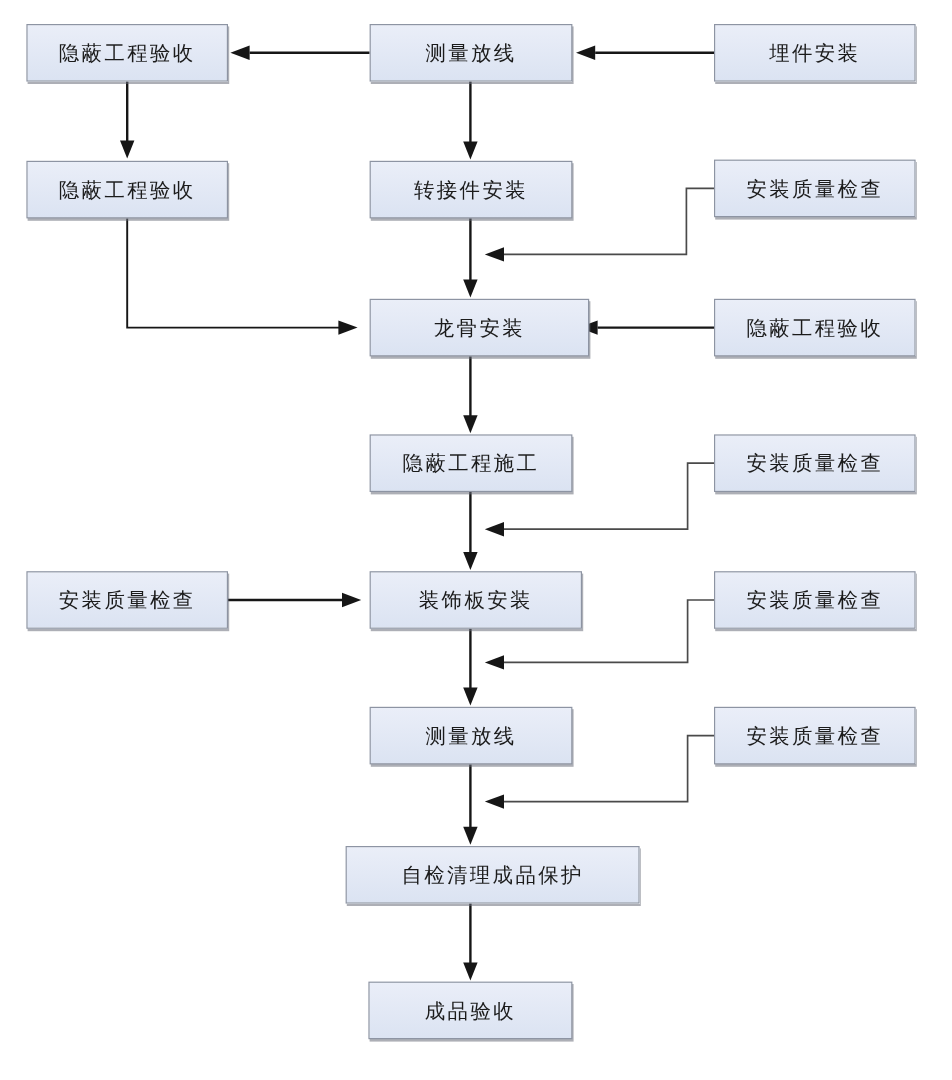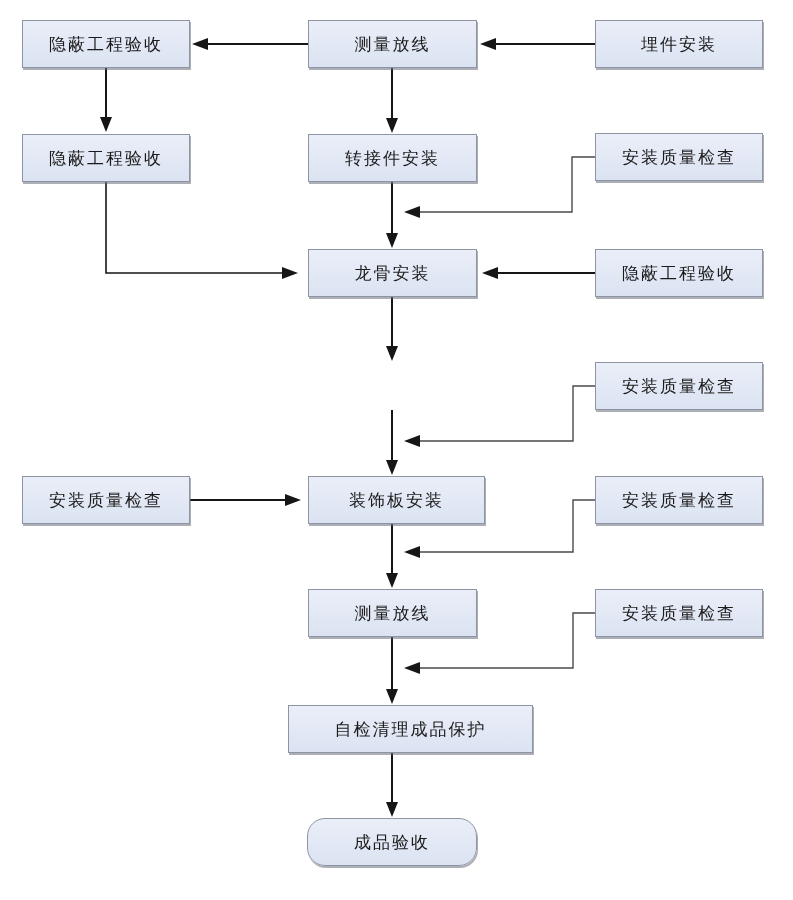--- a/index.html
+++ b/index.html
@@ -136,29 +136,30 @@
   </svg>
 
   <div class="node" style="left:22px;  top:20px;  width:168px;">隐蔽工程验收</div>
   <div class="node" style="left:308px; top:20px;  width:169px;">测量放线</div>
   <div class="node" style="left:595px; top:20px;  width:168px;">埋件安装</div>
 
   <div class="node" style="left:22px;  top:134px; width:168px;">隐蔽工程验收</div>
   <div class="node" style="left:308px; top:134px; width:169px;">转接件安装</div>
   <div class="node" style="left:595px; top:133px; width:168px;">安装质量检查</div>
 
-  <div class="node" style="left:308px; top:249px; width:169px;">龙骨安装</div>
+  <div class="node" style="left:308px; top:249px; width:183px;">龙骨安装</div>
   <div class="node" style="left:595px; top:249px; width:168px;">隐蔽工程验收</div>
 
+  <div class="node" style="left:308px; top:362px; width:169px;">隐蔽工程施工</div>
   <div class="node" style="left:595px; top:362px; width:168px;">安装质量检查</div>
 
   <div class="node" style="left:22px;  top:476px; width:168px;">安装质量检查</div>
   <div class="node" style="left:308px; top:476px; width:177px;">装饰板安装</div>
   <div class="node" style="left:595px; top:476px; width:168px;">安装质量检查</div>
 
   <div class="node" style="left:308px; top:589px; width:169px;">测量放线</div>
   <div class="node" style="left:595px; top:589px; width:168px;">安装质量检查</div>
 
   <div class="node" style="left:288px; top:705px; width:245px;">自检清理成品保护</div>
 
-  <div class="node" style="left:307px; top:818px; width:170px;border-radius:18px;">成品验收</div>
+  <div class="node" style="left:307px; top:818px; width:170px;">成品验收</div>
 
 </div>
 
 </body></html>

